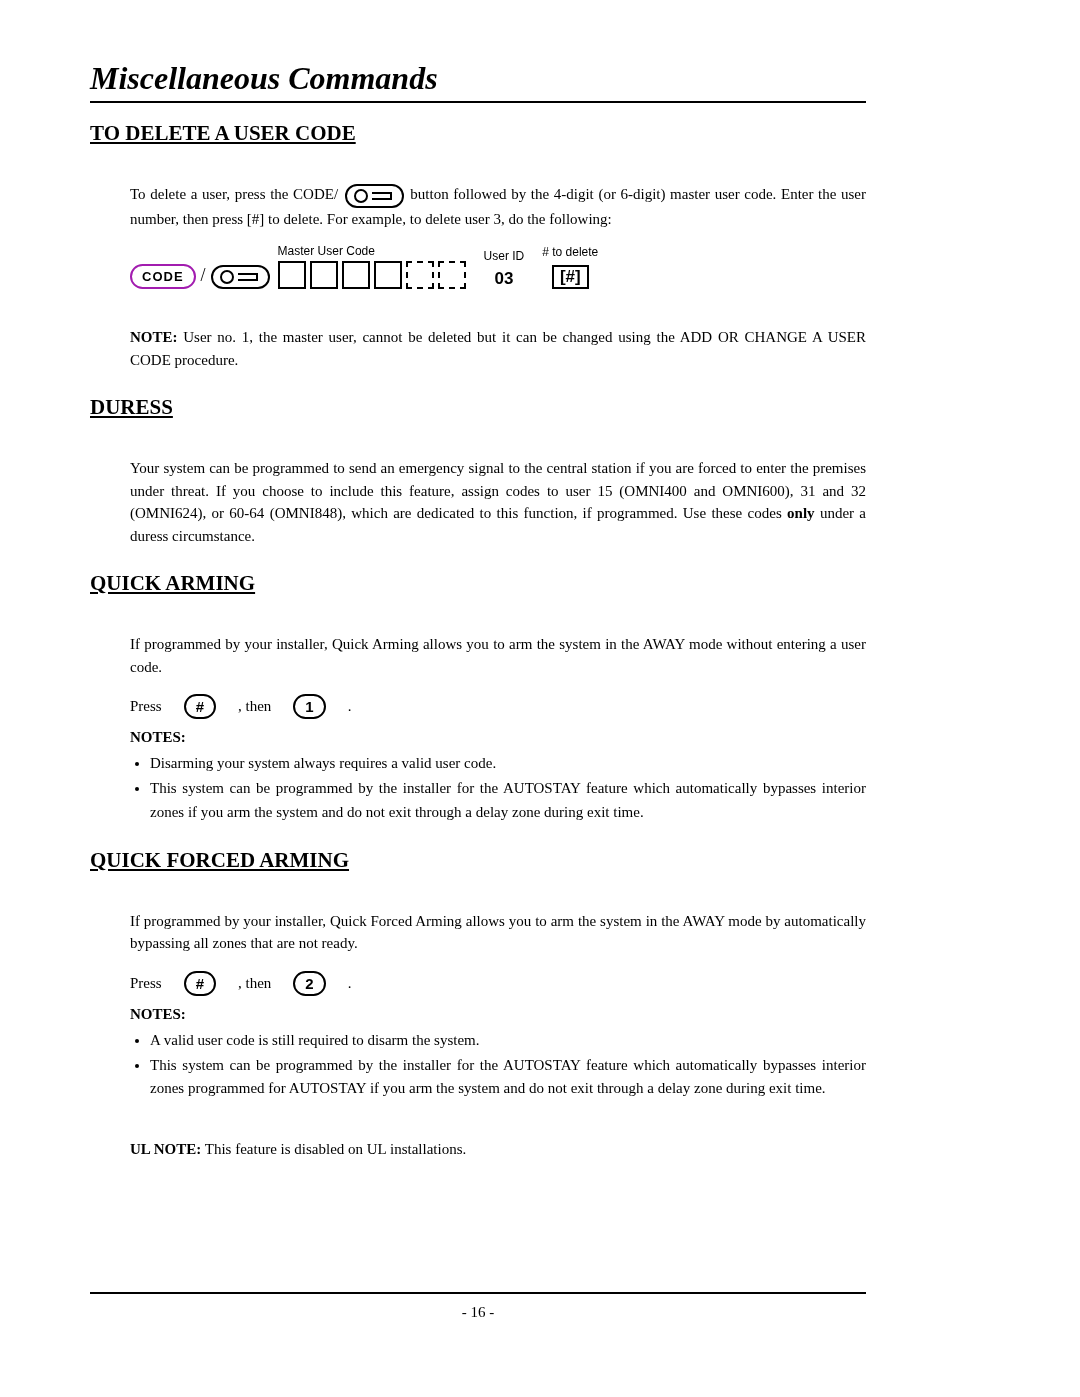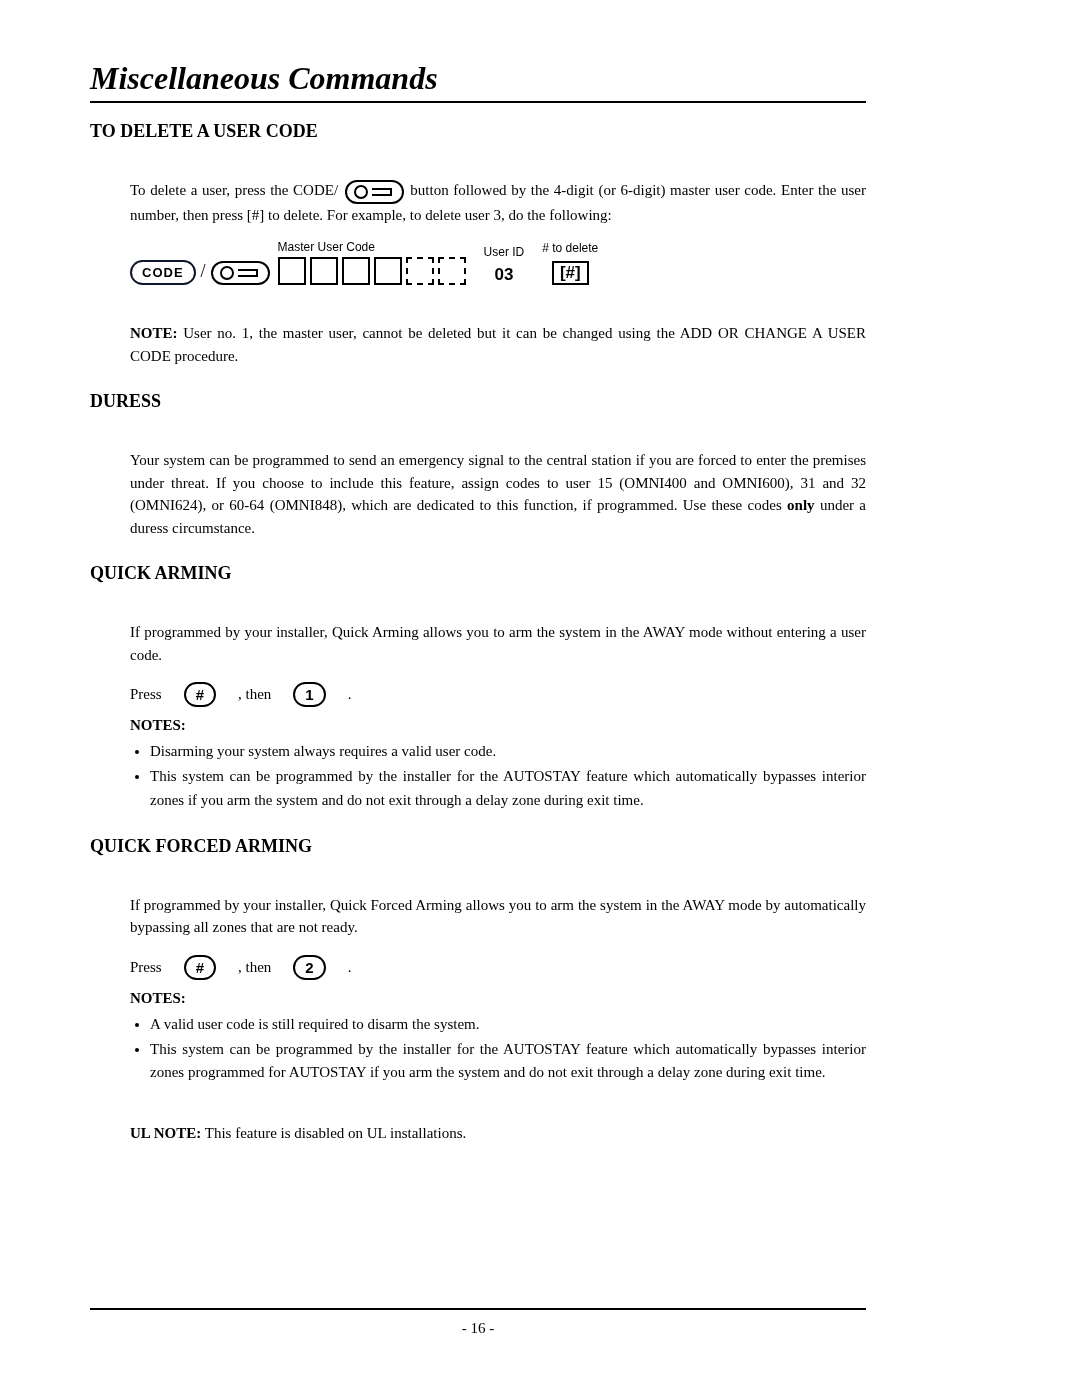--- a/index.html
+++ b/index.html
@@ -8,38 +8,39 @@
       font-family: 'Times New Roman', Times, serif;
       font-size: 15px;
       color: #000;
       width: 1080px;
       min-height: 1397px;
       padding: 0;
     }
     .page {
       width: 956px;
       min-height: 1397px;
-      padding: 60px 90px 60px 90px;
+      padding: 60px 90px 76px 90px;
       display: flex;
       flex-direction: column;
     }
     .page-title {
       font-size: 32px;
       font-style: italic;
       font-weight: bold;
       margin-bottom: 4px;
     }
     .title-rule {
       border: none;
       border-top: 2px solid #000;
       margin-bottom: 18px;
     }
     .section-heading {
-      font-size: 18px;
-      font-weight: bold;
+      font-size: 21px;
+      font-weight: bold;
+      text-decoration: underline;
       margin-bottom: 8px;
     }
     .body-text {
       font-size: 15px;
       line-height: 1.5;
       margin-bottom: 10px;
       text-align: justify;
       margin-top: 37px;
     }
     .indent {
@@ -48,21 +49,21 @@
     .bold { font-weight: bold; }
 
     
     .diagram-row {
       display: flex;
       align-items: flex-end;
       margin: 14px 0 14px 40px;
       gap: 0px;
     }
     .code-btn {
-      border: 2px solid #0f172a;
+      border: 2px solid #a21caf;
       border-radius: 50px;
       padding: 3px 10px;
       font-size: 13px;
       font-weight: bold;
       font-family: Arial, sans-serif;
       letter-spacing: 1px;
       display: inline-block;
     }
     .slash-sep {
       font-size: 18px;

